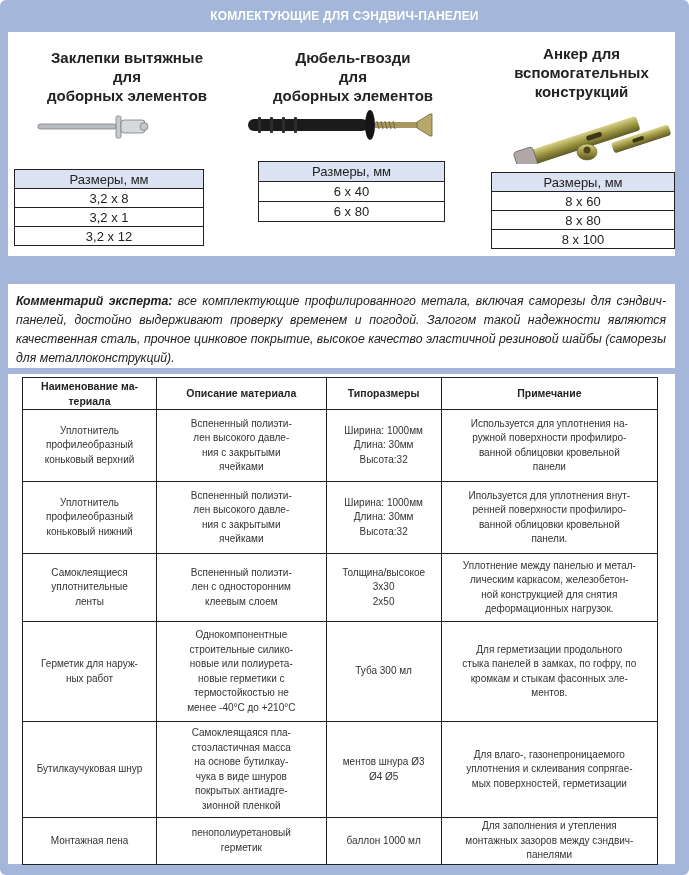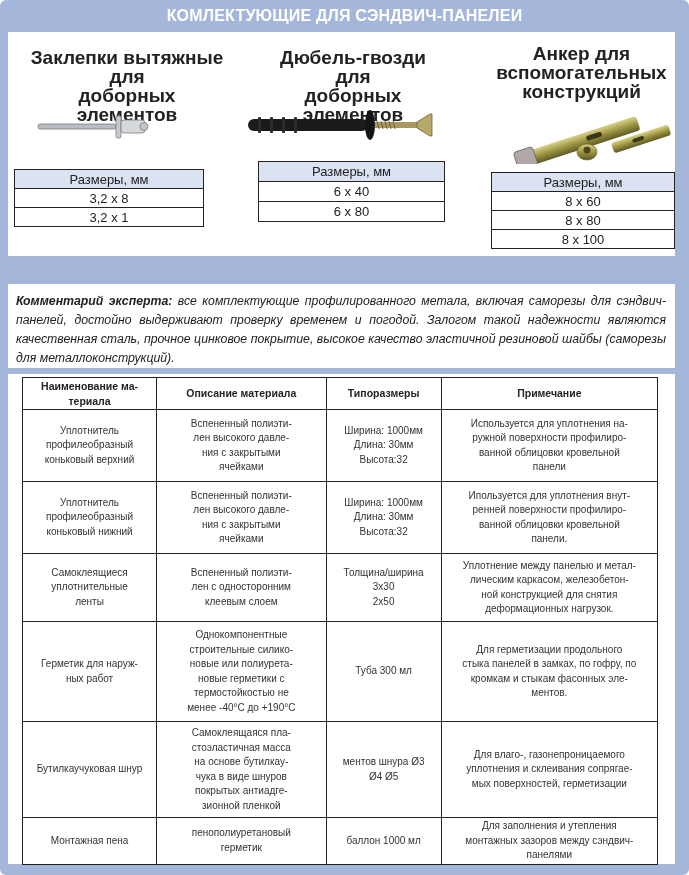--- a/index.html
+++ b/index.html
@@ -1,25 +1,25 @@
 <!DOCTYPE html>
 <html><head>
 <meta charset="utf-8">
 <style>
   html, body { margin:0; padding:0; }
   body { width:689px; height:875px; background:#ffffff; font-family:"Liberation Sans", sans-serif; position:relative; overflow:hidden; }
   .frame { position:absolute; left:0; top:0; width:689px; height:875px; background:#a4b6da; border-radius:6px; }
-  .title { position:absolute; left:0; top:0; width:689px; height:32px; line-height:32px; text-align:center; color:#ffffff; font-weight:bold; font-size:16px; letter-spacing:0.2px; }
+  .title { position:absolute; left:0; top:0; width:689px; height:32px; line-height:32px; text-align:center; color:#ffffff; font-weight:bold; font-size:12px; letter-spacing:0.2px; }
   .panel { position:absolute; background:#ffffff; }
   .p-top { left:8px; top:32px; width:667px; height:224px; }
   .p-comment { left:8px; top:284px; width:667px; height:84px; }
   .p-table { left:8px; top:374px; width:667px; height:490px; }
 
   .col { position:absolute; top:0; text-align:center; }
-  .col h3 { margin:0; font-size:19px; font-weight:bold; color:#222; line-height:19px;padding-left:20px; }
+  .col h3 { margin:0; font-size:15px; font-weight:bold; color:#222; line-height:19px;padding-left:20px; }
   .c1 { left:0; width:218px; top:16px; }
   .c2 { left:225px; width:220px; top:16px; }
   .c3 { left:460px; width:207px; top:12px; }
   .c3 h3 { line-height:19px; }
 
   .img { position:absolute; }
   .size-table { position:absolute; border-collapse:collapse; font-family:"Liberation Sans", sans-serif; font-size:13px; color:#222;padding-left:40px; }
   .size-table td { border:1.5px solid #222; text-align:center; height:18px; padding:0; }
   .size-table .hd { background:#dbe3f2; }
   .st1 { left:6px; top:137px; width:190px; }
@@ -57,20 +57,23 @@
   <table class="size-table st1">
     <tbody>
         <tr>
           <td class="hd">Размеры, мм</td>
         </tr>
     <tr>
           <td>3,2 x 8</td>
         </tr>
     <tr>
           <td>3,2 x 1</td>
+        </tr>
+    <tr>
+          <td>3,2 x 12</td>
         </tr>
   </tbody>
     </table>
 
   <div class="col c2">
     <h3 class="pre">Дюбель-гвозди
 для
 доборных элементов</h3>
   </div>
   <svg class="img" style="left:238px;top:76px" width="200" height="34">
@@ -195,37 +198,37 @@
 ванной облицовки кровельной
 панели.</td>
       </tr>
       <tr style="height:68px">
         <td class="pre">Самоклеящиеся
 уплотнительные
 ленты</td>
         <td class="pre">Вспененный полиэти-
 лен с односторонним
 клеевым слоем</td>
-        <td class="pre">Толщина/ширина
+        <td class="pre">Толщина/высокое
 3x30
 2x50</td>
         <td class="pre">Уплотнение между панелью и метал-
 лическим каркасом, железобетон-
 ной конструкцией для снятия
 деформационных нагрузок.</td>
       </tr>
       <tr style="height:100px">
         <td class="pre">Герметик для наруж-
 ных работ</td>
         <td class="pre">Однокомпонентные
 строительные силико-
 новые или полиурета-
 новые герметики с
 термостойкостью не
-менее -40°C до +190°C</td>
+менее -40°C до +210°C</td>
         <td class="pre">Туба 300 мл</td>
         <td class="pre">Для герметизации продольного
 стыка панелей в замках, по гофру, по
 кромкам и стыкам фасонных эле-
 ментов.</td>
       </tr>
       <tr style="height:96px">
         <td class="pre">Бутилкаучуковая шнур</td>
         <td class="pre">Самоклеящаяся пла-
 стоэластичная масса

